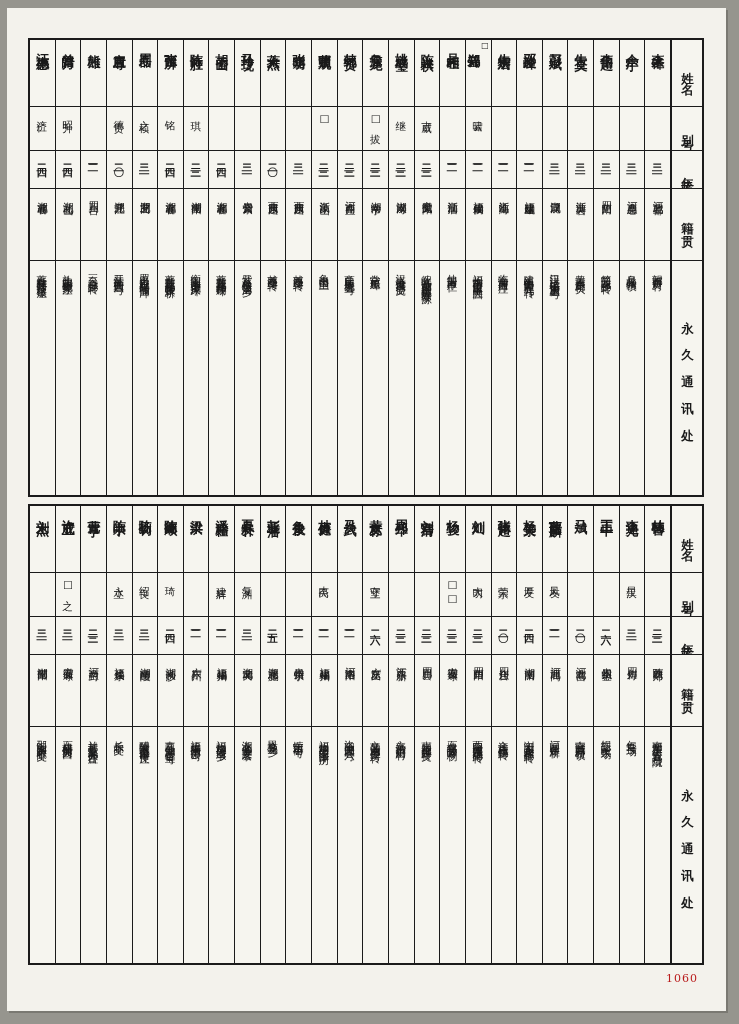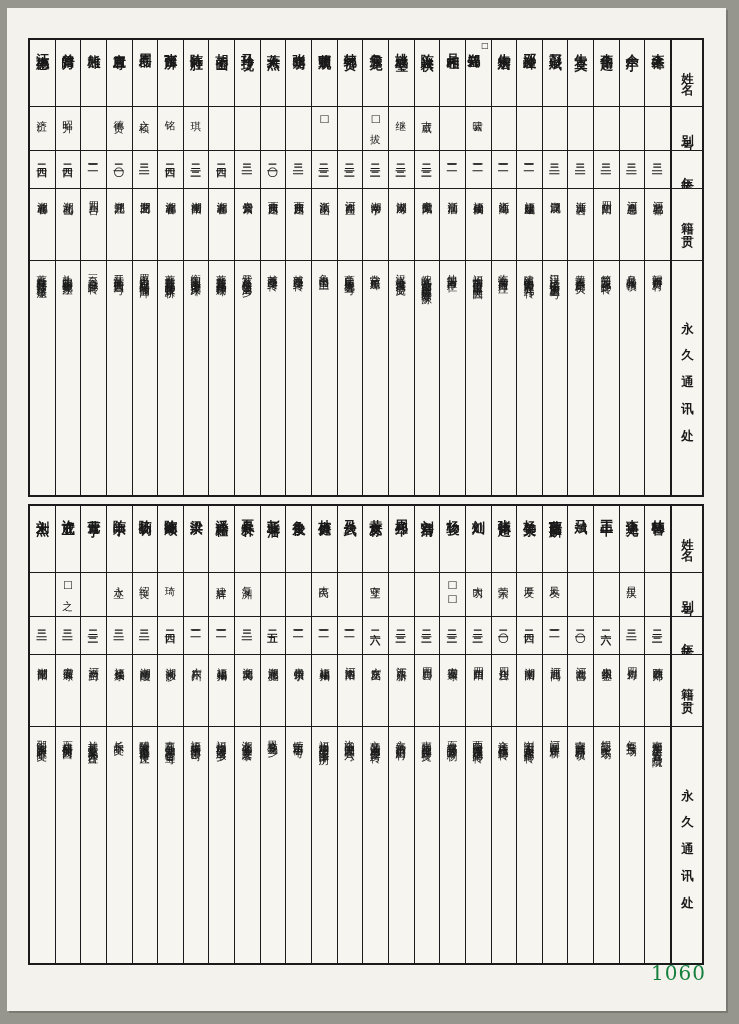--- a/index.html
+++ b/index.html
@@ -45,23 +45,23 @@
   .age-txt{font-size:10.5px;font-weight:bold;letter-spacing:3px;padding-top:5px;}
   .native-txt{font-size:10.5px;letter-spacing:1px;padding-top:4px;line-height:1.1;}
   .addr-txt{font-size:10.5px;letter-spacing:1.5px;padding-top:5px;line-height:1.15;}
   .h-txt{font-size:12.5px;font-weight:bold;}
   .h-name{letter-spacing:11px;}
   .h-alias{letter-spacing:5px;}
   .h-age{letter-spacing:3px;}
   .h-native{letter-spacing:13px;}
   .h-addr{letter-spacing:27px;}
   .page-number{
-    position:absolute;right:20px;bottom:26px;
+    position:absolute;right:28px;bottom:26px;
     font-family:"DejaVu Serif",serif;
-    font-size:20px;color:#15803d;letter-spacing:1px;
+    font-size:11px;color:#b91c1c;letter-spacing:1px;
   }
 </style>
 </head>
 <body>
 
 <div class="page">
 
   <section class="reg-table t-top">
     <div class="header-col">
       <div class="cell c-name hcell">

